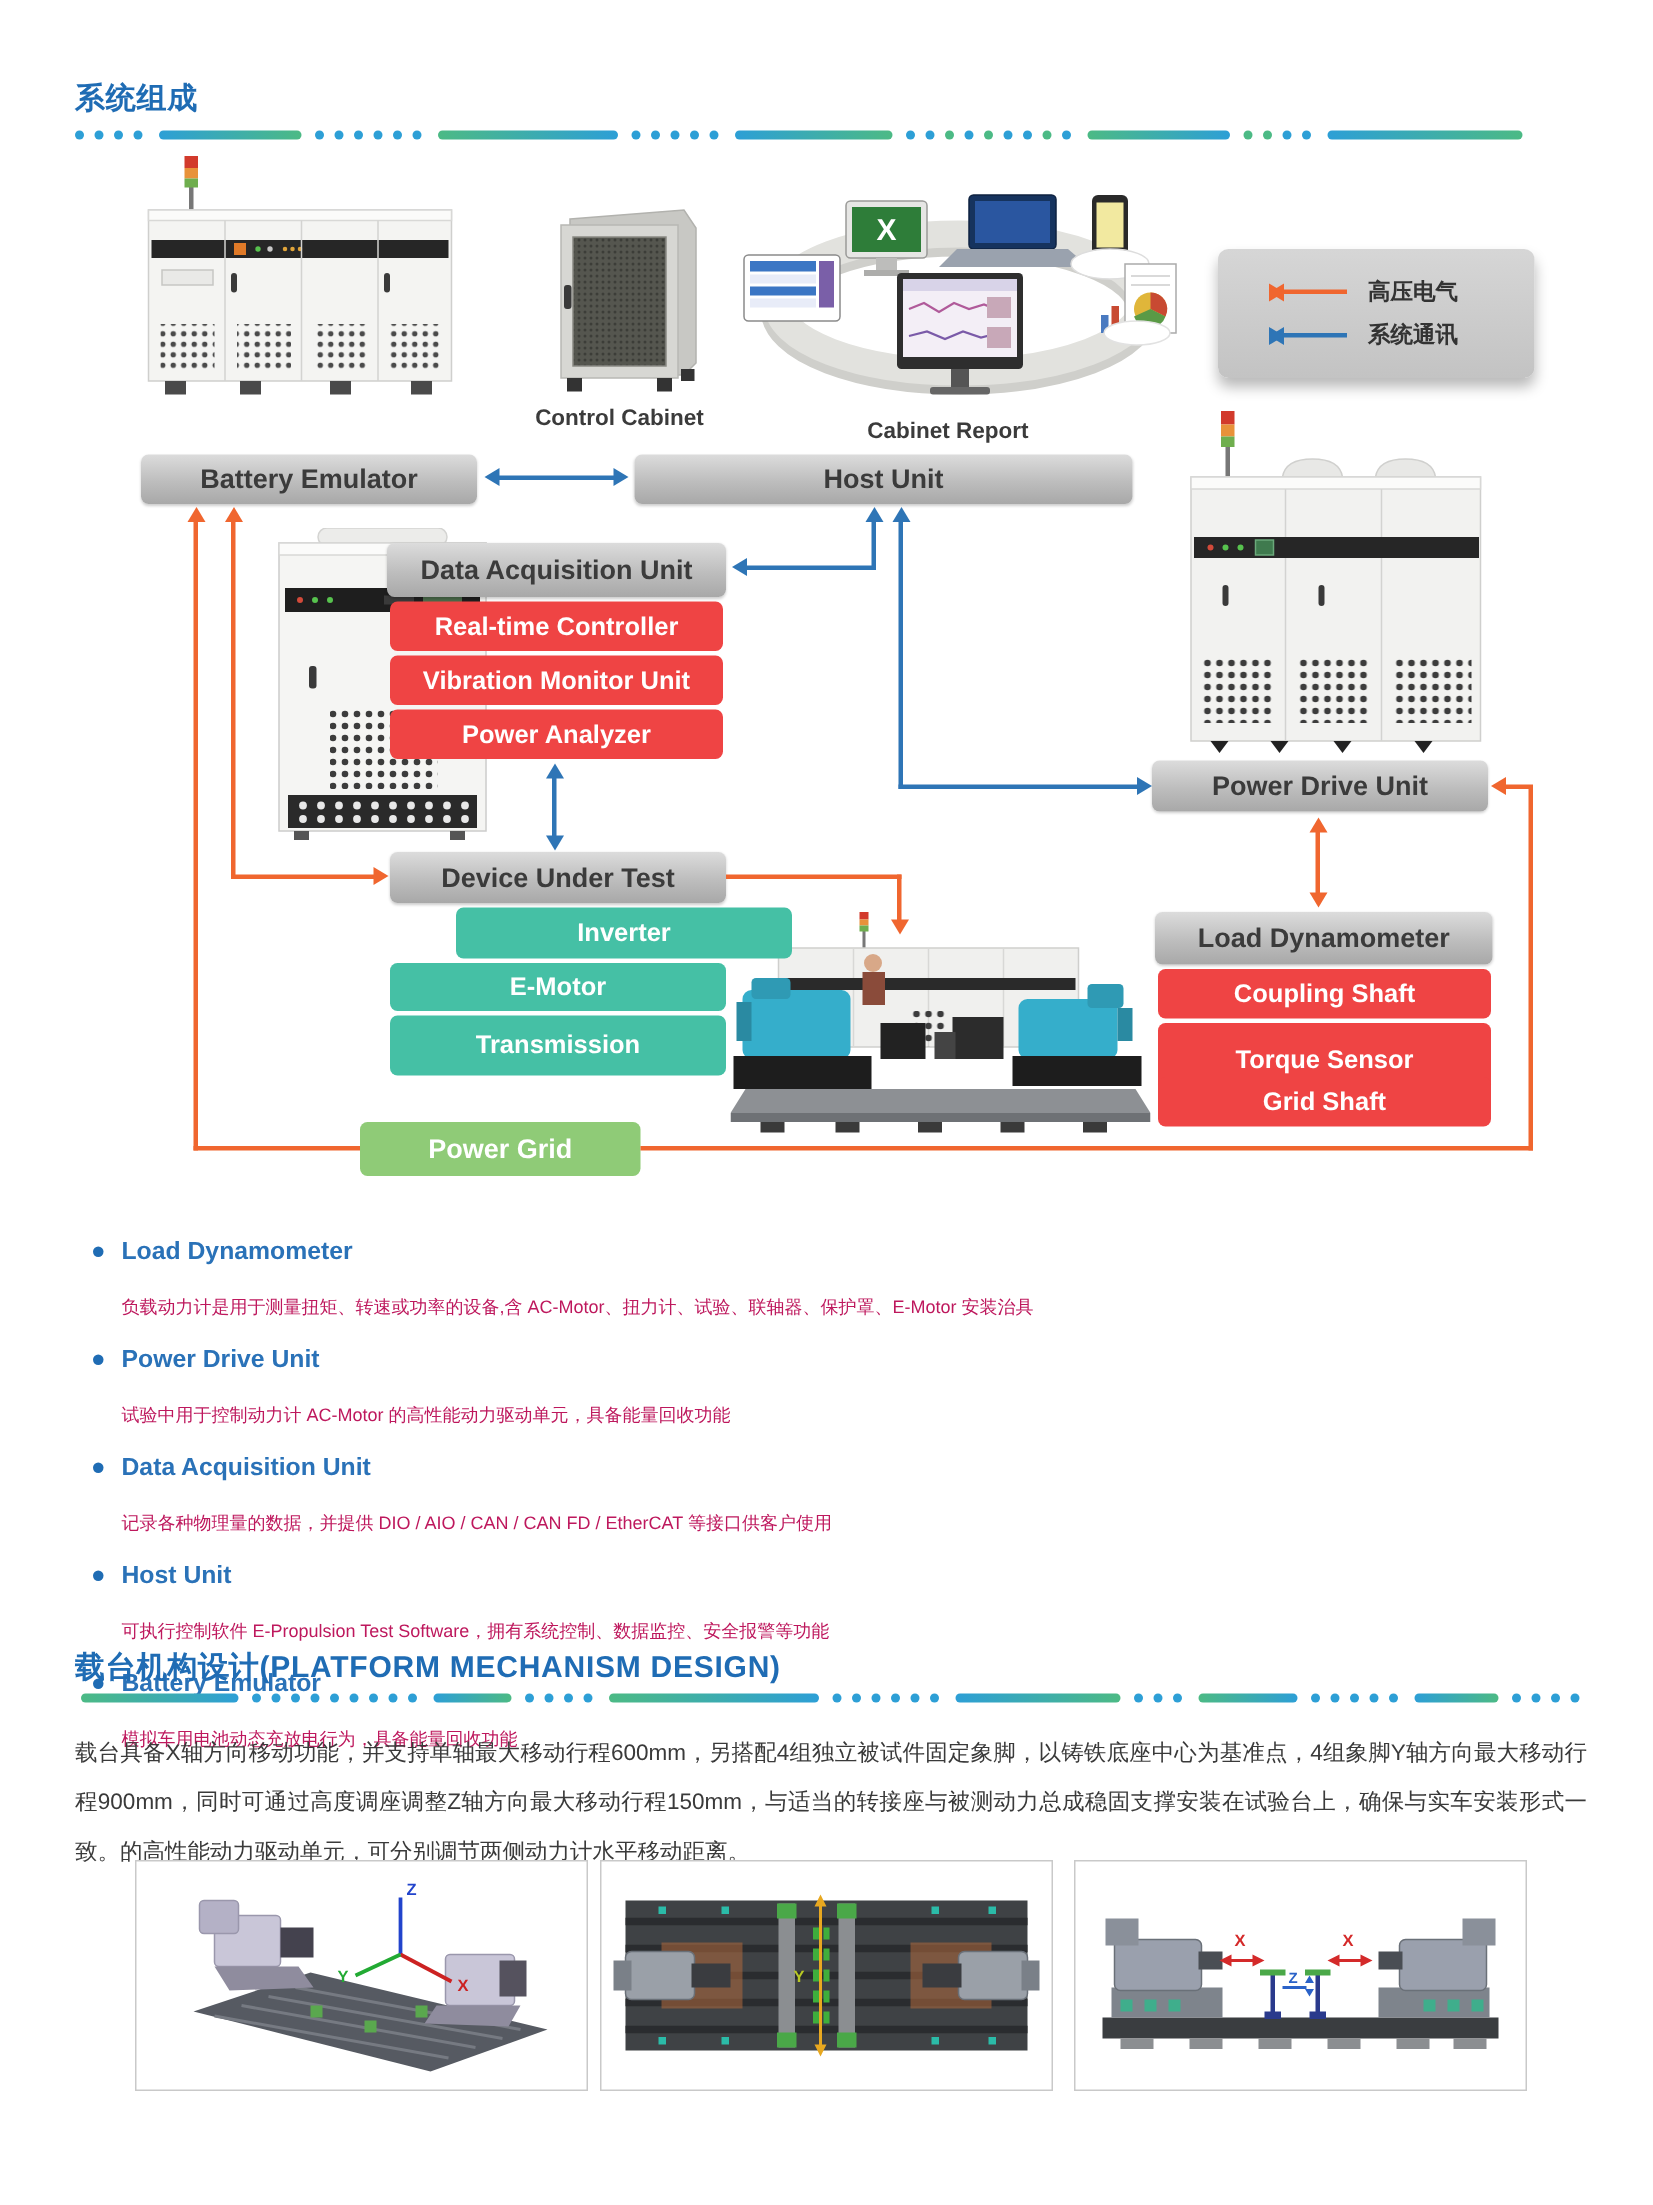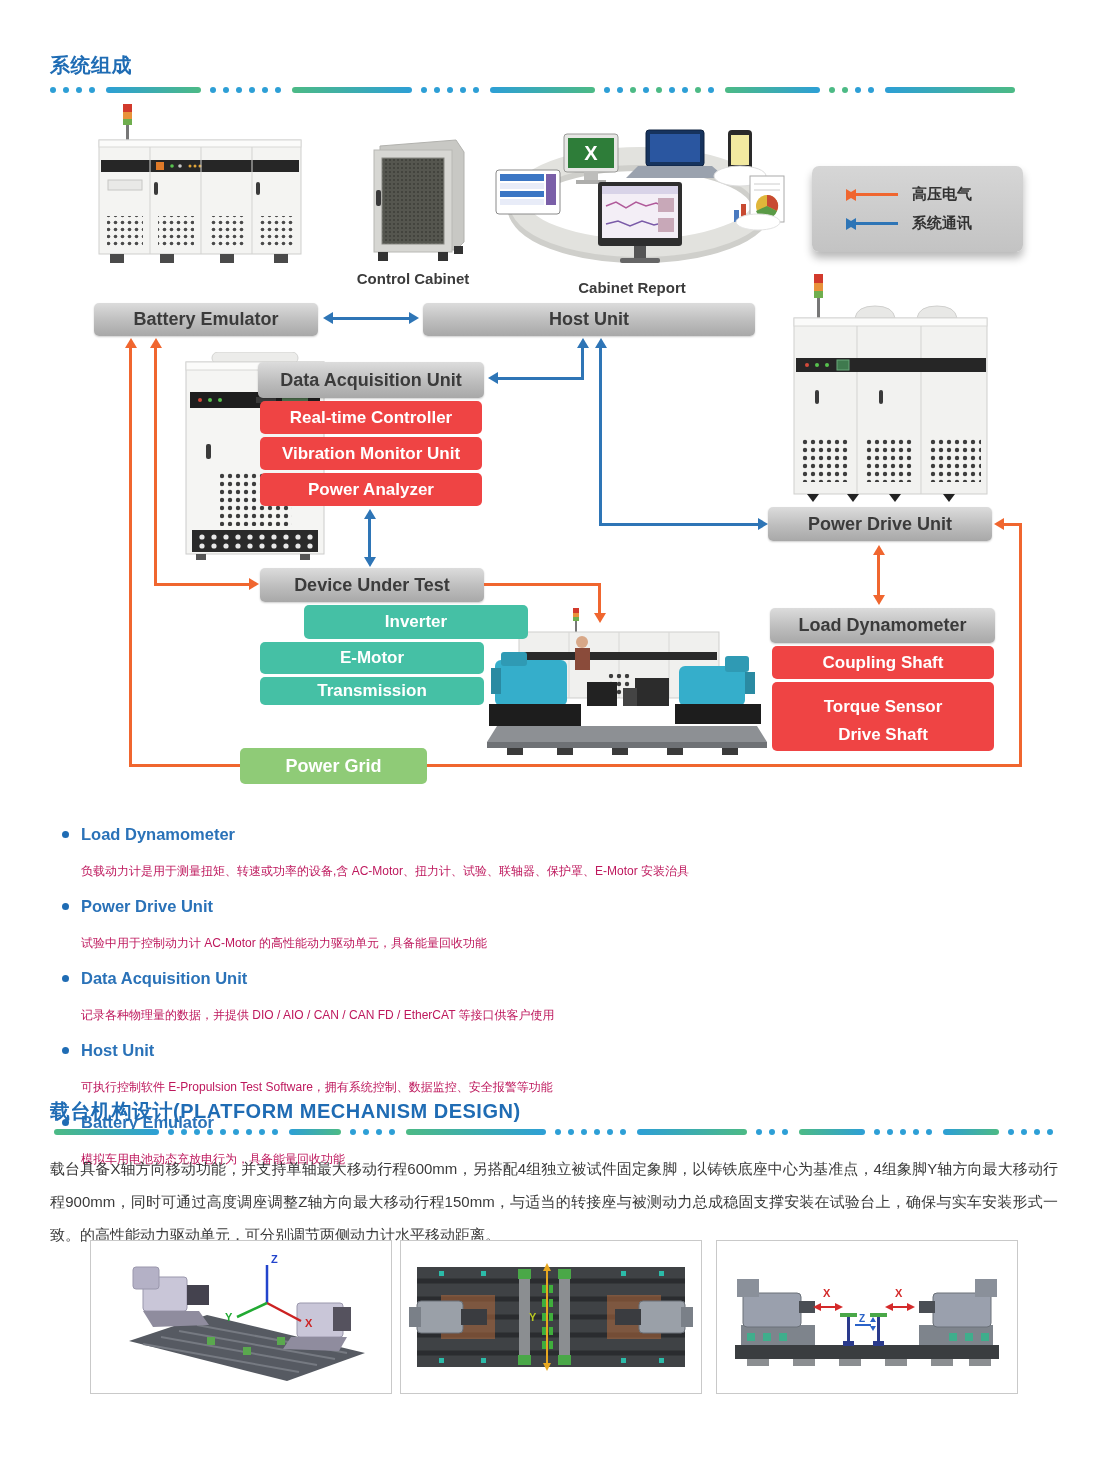--- a/index.html
+++ b/index.html
@@ -337,27 +337,27 @@
 
   <div class="gbox" style="left:94px;top:303px;width:224px;height:33px;">Battery Emulator</div>
   <div class="gbox" style="left:423px;top:303px;width:332px;height:33px;">Host Unit</div>
   <div class="gbox" style="left:258px;top:362px;width:226px;height:36px;">Data Acquisition Unit</div>
   <div class="bbox" style="left:260px;top:401px;width:222px;height:33px;">Real-time Controller</div>
   <div class="bbox" style="left:260px;top:473px;width:222px;height:33px;">Power Analyzer</div>
   <div class="bbox" style="left:260px;top:437px;width:222px;height:33px;">Vibration Monitor Unit</div>
   <div class="gbox" style="left:260px;top:568px;width:224px;height:34px;">Device Under Test</div>
   <div class="tbox" style="left:260px;top:605px;width:224px;height:34px;margin-left:44px;">Inverter</div>
   <div class="tbox" style="left:260px;top:642px;width:224px;height:32px;">E-Motor</div>
-  <div class="tbox" style="left:260px;top:677px;width:224px;height:28px;">Transmission</div>
+  <div class="tbox" style="left:260px;top:677px;width:224px;height:40px;">Transmission</div>
   <div class="grnbox" style="left:240px;top:748px;width:187px;height:36px;">Power Grid</div>
   <div class="gbox" style="left:768px;top:507px;width:224px;height:34px;">Power Drive Unit</div>
   <div class="gbox" style="left:770px;top:608px;width:225px;height:35px;">Load Dynamometer</div>
   <div class="bbox" style="left:772px;top:646px;width:222px;height:33px;">Coupling Shaft</div>
   <div class="bbox" style="left:772px;top:682px;width:222px;height:50px;">Torque Sensor</div>
-  <div class="bbox" style="left:772px;top:718px;width:222px;height:33px;">Drive Shaft</div>
+  <div class="bbox" style="left:772px;top:718px;width:222px;height:33px;">Grid Shaft</div>
 
   <div>
     <span class="ah ah-left bl" style="left:323px;top:312px;"></span>
     <div class="hl bl" style="left:332px;top:317px;width:78px;"></div>
     <span class="ah ah-right bl" style="left:409px;top:312px;"></span>
   </div>
   <div>
     <span class="ah ah-up bl" style="left:577px;top:338px;"></span>
     <div class="vl bl" style="left:581px;top:347px;height:33px;"></div>
     <div class="hl bl" style="left:497px;top:377px;width:87px;"></div>

